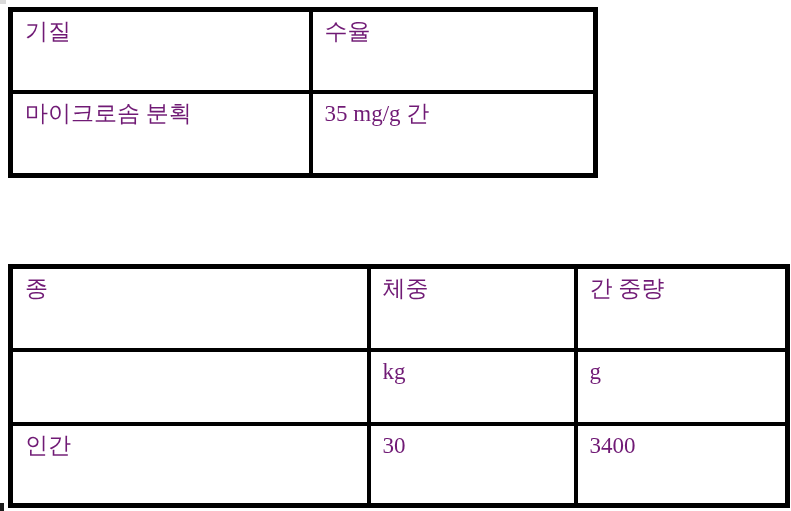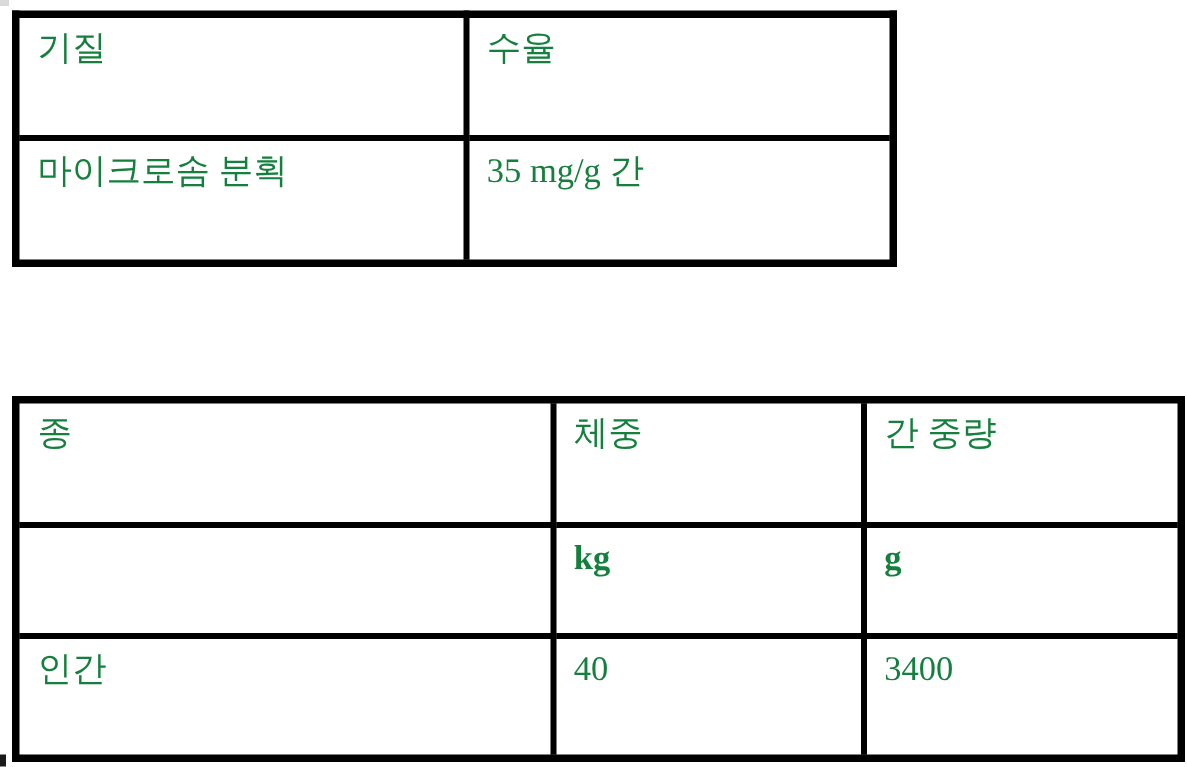--- a/index.html
+++ b/index.html
@@ -26,21 +26,21 @@
     table-layout: fixed;
     border: 5px solid #000000;
     background: #ffffff;
   }
   table.tbl td {
     border: 4px solid #000000;
     vertical-align: top;
     padding: 6px 12px;
     font-size: 23px;
     line-height: 1.25;
-    color: #15803d;
+    color: #701a75;
     overflow: hidden;
     white-space: nowrap;
   }
   table.t1 {
     left: 8px;
     top: 7px;
     width: 585px;
     height: 166px;
   }
   table.t1 tr.row-head   { height: 82px; }
@@ -49,21 +49,21 @@
   table.t2 {
     left: 8px;
     top: 264px;
     width: 777px;
     height: 239px;
   }
   table.t2 tr.row-head  { height: 83px; }
   table.t2 tr.row-units { height: 74px; }
   table.t2 tr.row-data  { height: 82px; }
 
-  td.bold { font-weight: bold; }
+  td.bold { font-weight: normal; }
 
   .scan-artifact-bl {
     position: absolute;
     left: 0px;
     top: 503px;
     width: 4px;
     height: 8px;
     background: #1a1a1a;
   }
   .scan-artifact-tl {
@@ -111,21 +111,21 @@
         <td>체중</td>
         <td>간 중량</td>
       </tr>
       <tr class="row-units">
         <td></td>
         <td class="bold">kg</td>
         <td class="bold">g</td>
       </tr>
       <tr class="row-data">
         <td>인간</td>
-        <td>40</td>
+        <td>30</td>
         <td>3400</td>
       </tr>
     </tbody>
   </table>
 
   <div class="scan-artifact-bl"></div>
 
 </div>
 
 </body></html>

